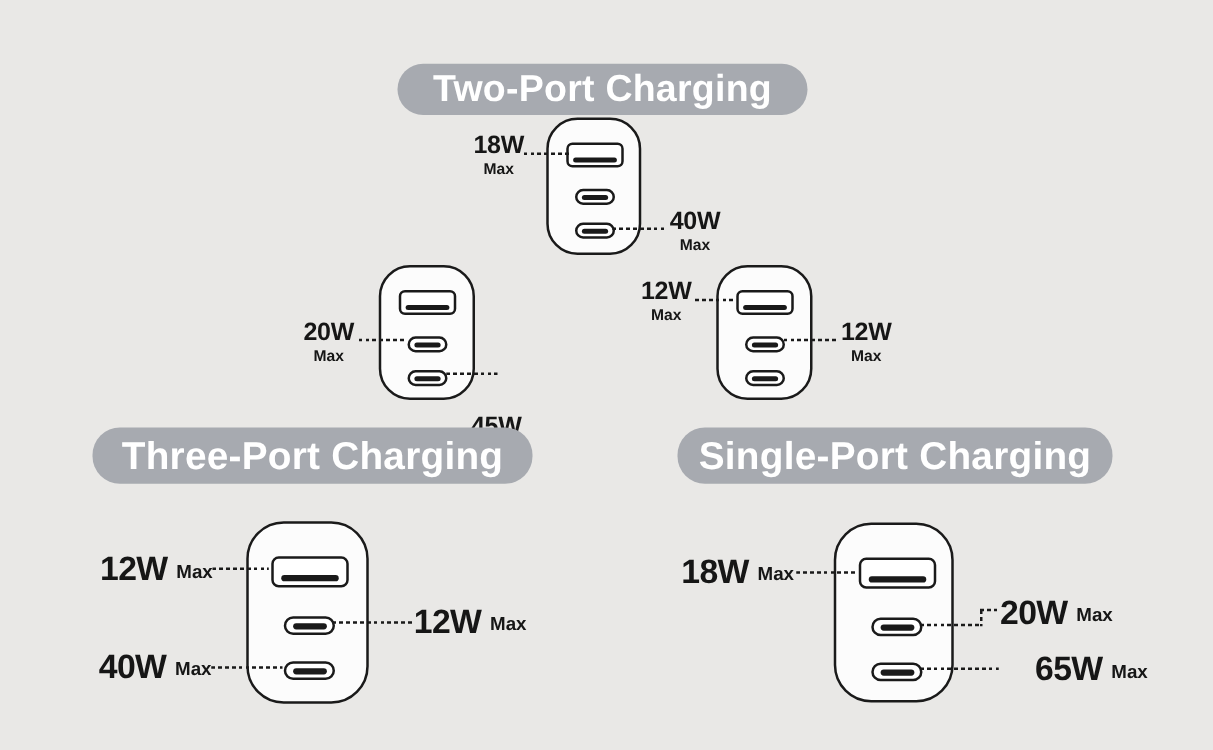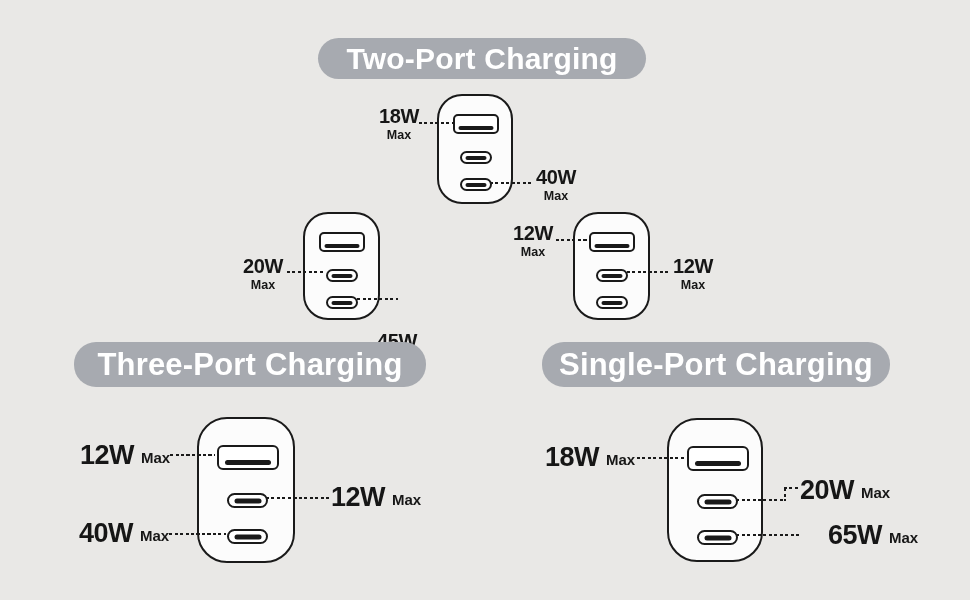--- a/index.html
+++ b/index.html
@@ -66,21 +66,21 @@
   
   .winline{position:absolute;display:flex;align-items:center;line-height:1;white-space:nowrap;}
   .winline .w{font-size:27px;font-weight:700;letter-spacing:-.5px;}
   .winline .m{font-size:15px;font-weight:700;margin-left:7px;margin-top:4px;}
 </style>
 </head>
 <body>
 
 <div id="canvas">
 
-  <div class="badge" style="left:318px;top:38px;width:328px;height:41px;font-size:30px;">Two-Port Charging</div>
+  <div class="badge" style="left:318px;top:51px;width:328px;height:41px;font-size:30px;">Two-Port Charging</div>
 
   <div class="charger small" style="left:437px;top:94px;width:76px;height:110px;">
     <div class="port-a"></div>
     <div class="port-c c1"></div>
     <div class="port-c c2"></div>
   </div>
   <div class="wstack" style="left:376px;top:106px;width:46px;">
     <span class="w">18W</span>
     <span class="m">Max</span>
   </div>

